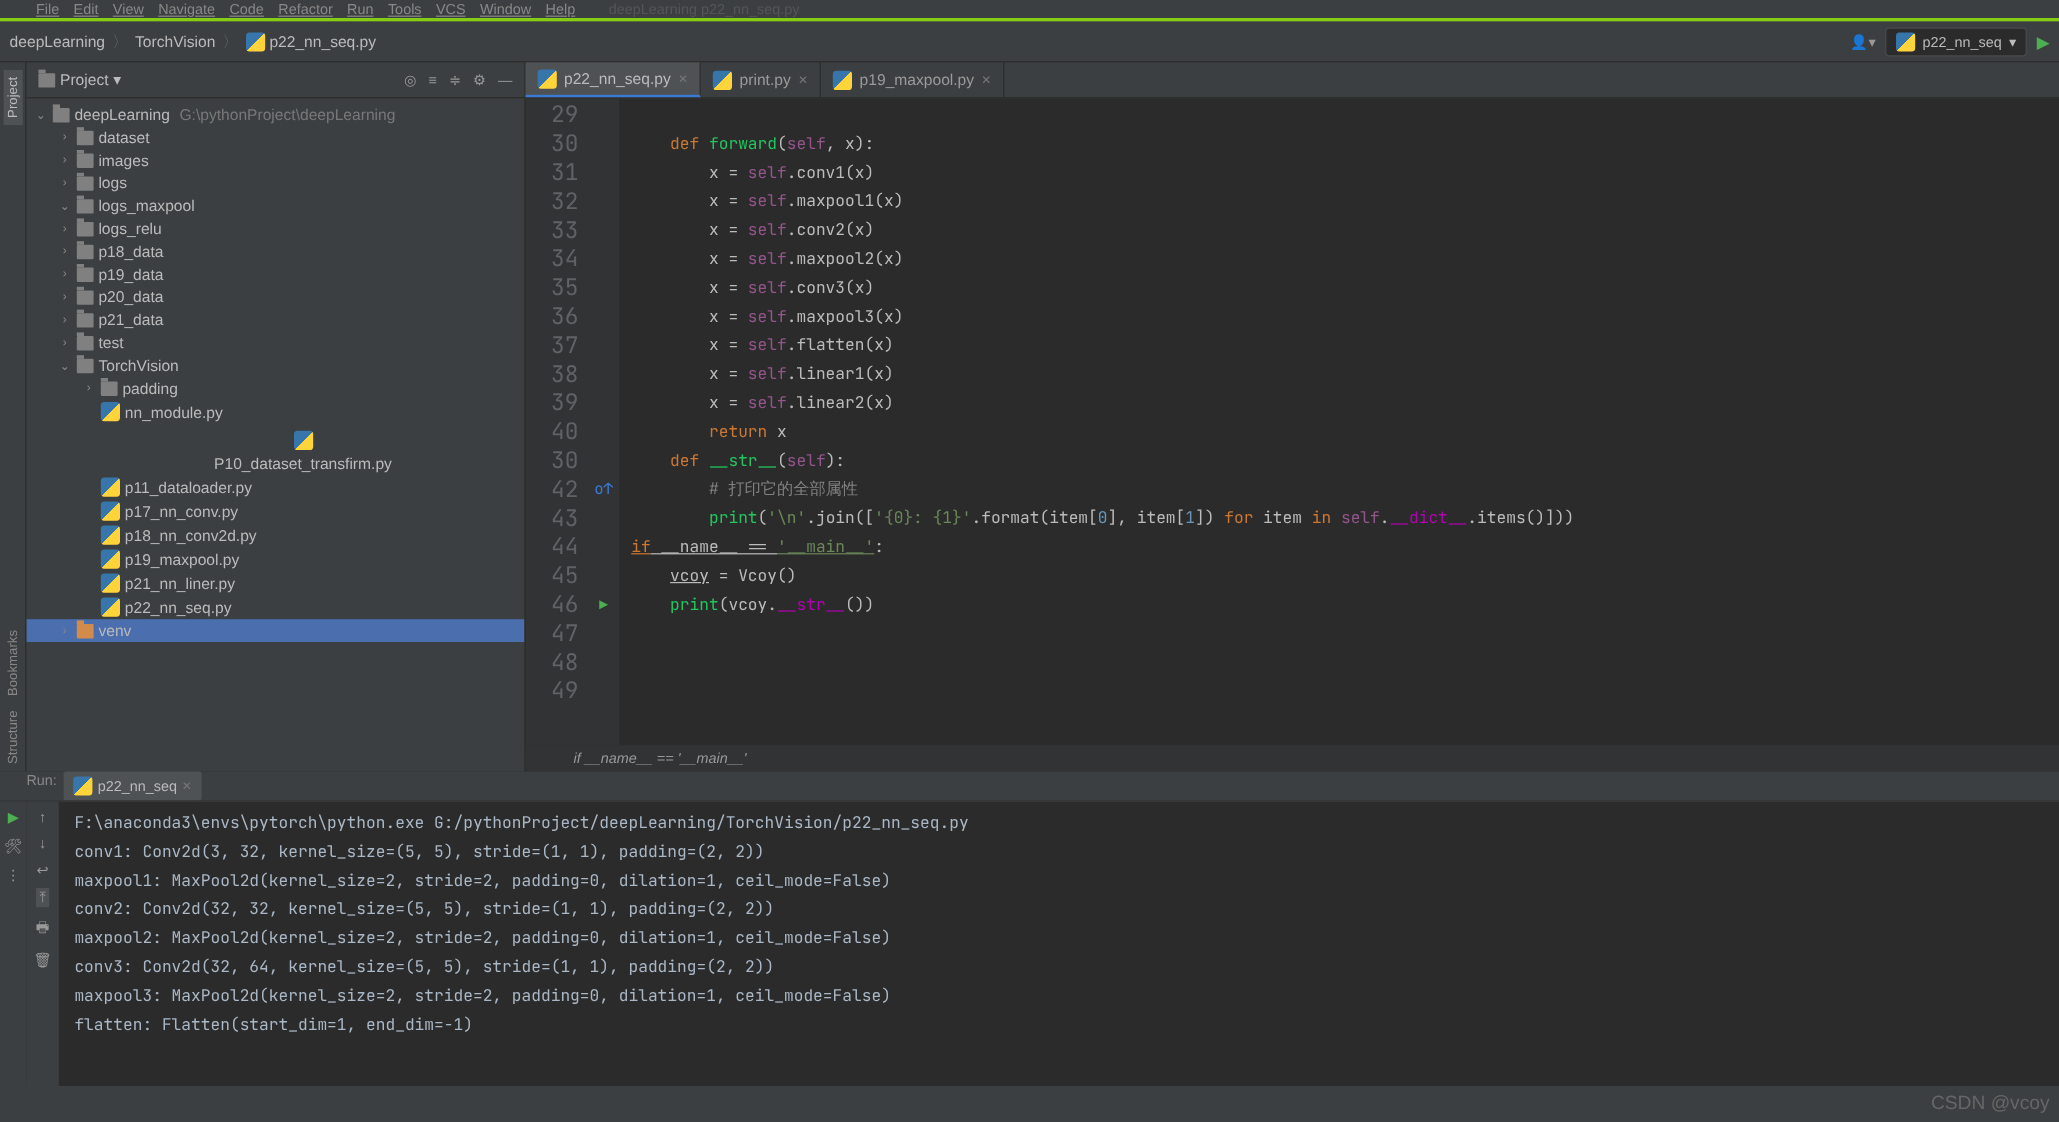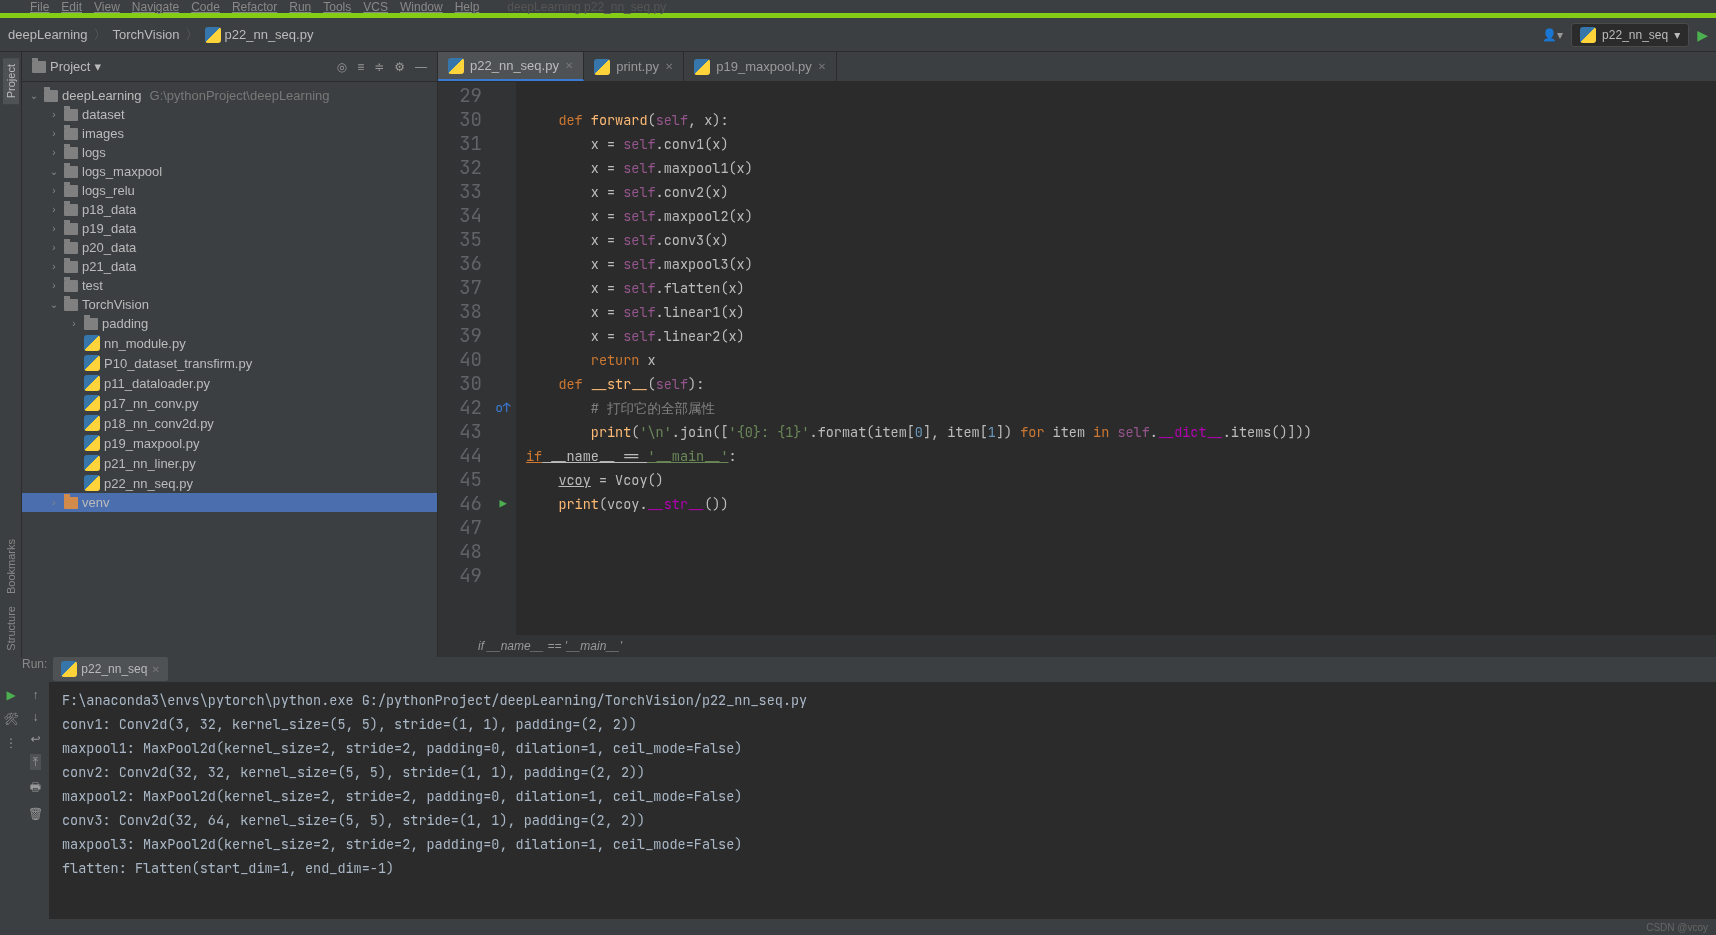--- a/index.html
+++ b/index.html
@@ -14,21 +14,21 @@
   display: flex;
   flex-direction: column;
 }
 .menu-bar {
   height: 18px;
   background: #3c3f41;
   display: flex;
   align-items: center;
   padding: 0 8px;
   gap: 4px;
-  border-bottom: 5px solid #84cc16;
+  border-bottom: 3px solid #84cc16;
   color: #888;
 }
 .menu-item { padding: 0 4px; text-decoration: underline; text-decoration-color: #888; cursor: pointer; }
 .nav-bar {
   height: 34px;
   background: #3c3f41;
   display: flex;
   align-items: center;
   padding: 0 8px;
   border-bottom: 1px solid #2b2b2b;
@@ -147,21 +147,21 @@
   flex: 1;
   font-family: 'JetBrains Mono', Consolas, monospace;
   font-size: 13.5px;
   line-height: 24px;
   padding-top: 2px;
   padding-left: 10px;
   white-space: pre;
 }
 .kw { color: #cc7832; }
 .self { color: #94558d; }
-.fn { color: #fdba74; }
+.fn { color: #22c55e; }
 .str { color: #6a8759; }
 .num { color: #6897bb; }
 .cmt { color: #808080; }
 .und { text-decoration: underline; }
 .dunder { color: #b200b2; }
 .breadline { height: 22px; background: #313335; padding-left: 40px; color: #999; font-style: italic; font-size: 12px; display: flex; align-items: center; }
 .run-panel {
   height: 238px;
   background: #2b2b2b;
   border-top: 1px solid #3c3f41;
@@ -193,28 +193,28 @@
   flex: 1;
   font-family: 'JetBrains Mono', Consolas, monospace;
   font-size: 13.5px;
   line-height: 24px;
   color: #a9b7c6;
   padding: 6px 12px;
   overflow: auto;
 }
 .run-label { color: #888; }
 .status-strip {
-  height: 16px;
+  height: 30px;
   background: #3c3f41;
   display: flex;
   justify-content: flex-end;
   align-items: center;
   padding-right: 8px;
   color: #666;
-  font-size: 10px;
+  font-size: 16px;
 }
 .pyglyph { width: 16px; height: 16px; background: linear-gradient(135deg,#3776ab 50%,#ffd43b 50%); border-radius: 3px; display: inline-block; }
 .folderglyph { width: 14px; height: 12px; background: #808080; display: inline-block; border-radius: 1px; position: relative; }
 .folderglyph::before { content:''; position:absolute; top:-3px; left:0; width:6px; height:3px; background:#808080; }
 .folderglyph.venv { background: #d28b4b; }
 .folderglyph.venv::before { background:#d28b4b; }
 </style>
 </head>
 <body>
 
@@ -342,21 +342,21 @@
           <div class="tree-item" style="padding-left: 46px;">
             <span class="arrow">›</span>
             <span class="folderglyph "></span>
             <span class="item-label">padding</span>
           </div>
           <div class="tree-item" style="padding-left: 46px;">
             <span class="arrow"></span>
             <span class="pyglyph"></span>
             <span class="item-label">nn_module.py</span>
           </div>
-          <div class="tree-item" style="padding-left: 46px;">
+          <div class="tree-item" style="padding-left: 46px; flex-direction: column;">
             <span class="arrow"></span>
             <span class="pyglyph"></span>
             <span class="item-label">P10_dataset_transfirm.py</span>
           </div>
           <div class="tree-item" style="padding-left: 46px;">
             <span class="arrow"></span>
             <span class="pyglyph"></span>
             <span class="item-label">p11_dataloader.py</span>
           </div>
           <div class="tree-item" style="padding-left: 46px;">

